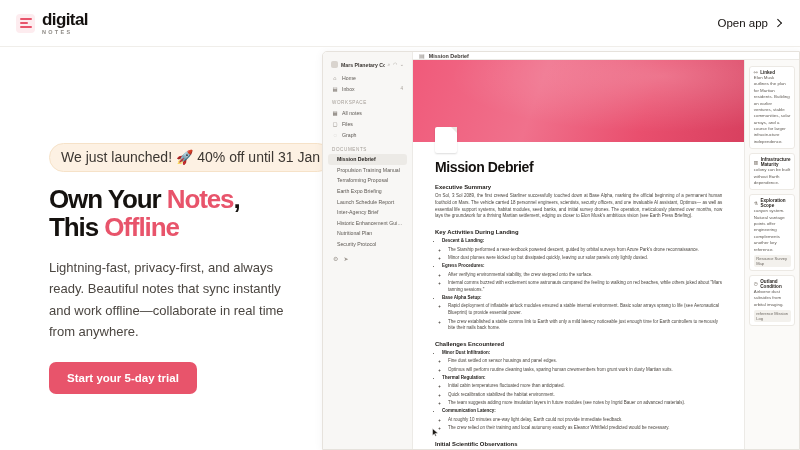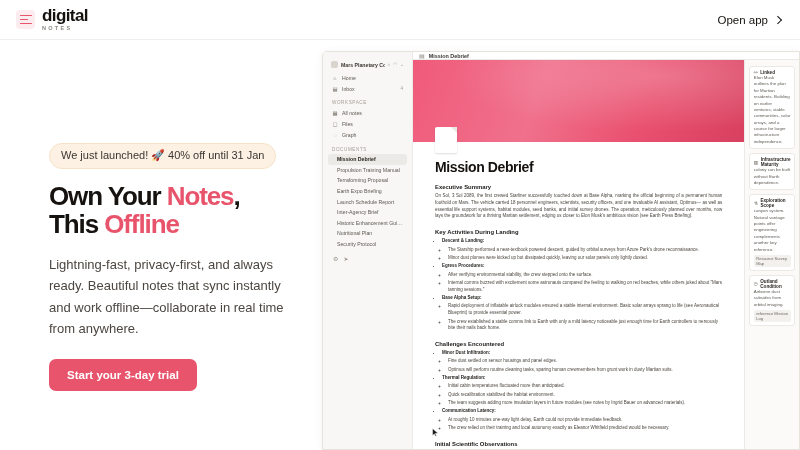--- a/index.html
+++ b/index.html
@@ -7,21 +7,21 @@
   body {
     width: 800px; height: 450px;
     background: #ffffff;
     font-family: "Liberation Sans", sans-serif;
     overflow: hidden;
     position: relative;
   }
 
   
   .topbar {
-    position: absolute; top: 0; left: 0; width: 800px; height: 40px;
+    position: absolute; top: 0; left: 0; width: 800px; height: 47px;
     background: #ffffff;
     border-bottom: 1px solid #f0eeea;
     display: flex; align-items: center; justify-content: space-between;
     padding: 0 16px;
     z-index: 20;
   }
   .brand { display: flex; align-items: center; gap: 7px; }
   .brand-mark {
     width: 19px; height: 19px; border-radius: 4px;
     background: #fdecef;
@@ -54,21 +54,21 @@
 
   
   .hero {
     position: absolute; left: 49px; top: 143px; width: 250px;
   }
   .badge {
     display: inline-block;
     background: #fdf1e3; color: #3c3732;
     border: 1px solid #f6e2c8;
     border-radius: 999px;
-    font-size: 11px;
+    font-size: 14px;
     padding: 5px 11px 6px;
     white-space: nowrap;
   }
   h1 {
     margin: 14px 0 0; padding: 0;
     font-size: 26px; line-height: 1.07; letter-spacing: -1.1px;
     color: #15120f; font-weight: bold;
   }
   h1 .accent { color: #e8546b; }
   .sub {
@@ -202,21 +202,21 @@
 
 <div class="hero">
   <div class="badge">
     <span>We just launched! 🚀 40% off until 31 Jan</span>
   </div>
   <h1>
     <span>Own Your </span><span class="accent">Notes</span><span>,</span><br>
     <span>This </span><span class="accent">Offline</span>
   </h1>
   <div class="sub">Lightning-fast, privacy-first, and always ready. Beautiful notes that sync instantly and work offline—collaborate in real time from anywhere.</div>
-  <button class="cta">Start your 3-day trial</button>
+  <button class="cta">Start your 5-day trial</button>
 </div>
 
 <div class="app-shot">
 
   <div class="shot-sidebar">
     <div class="ws-row">
       <span class="ws-avatar"></span>
       <span class="ws-name">Mars Planetary Collo...</span>
       <span class="ws-icons">
         <span>⌕</span>

